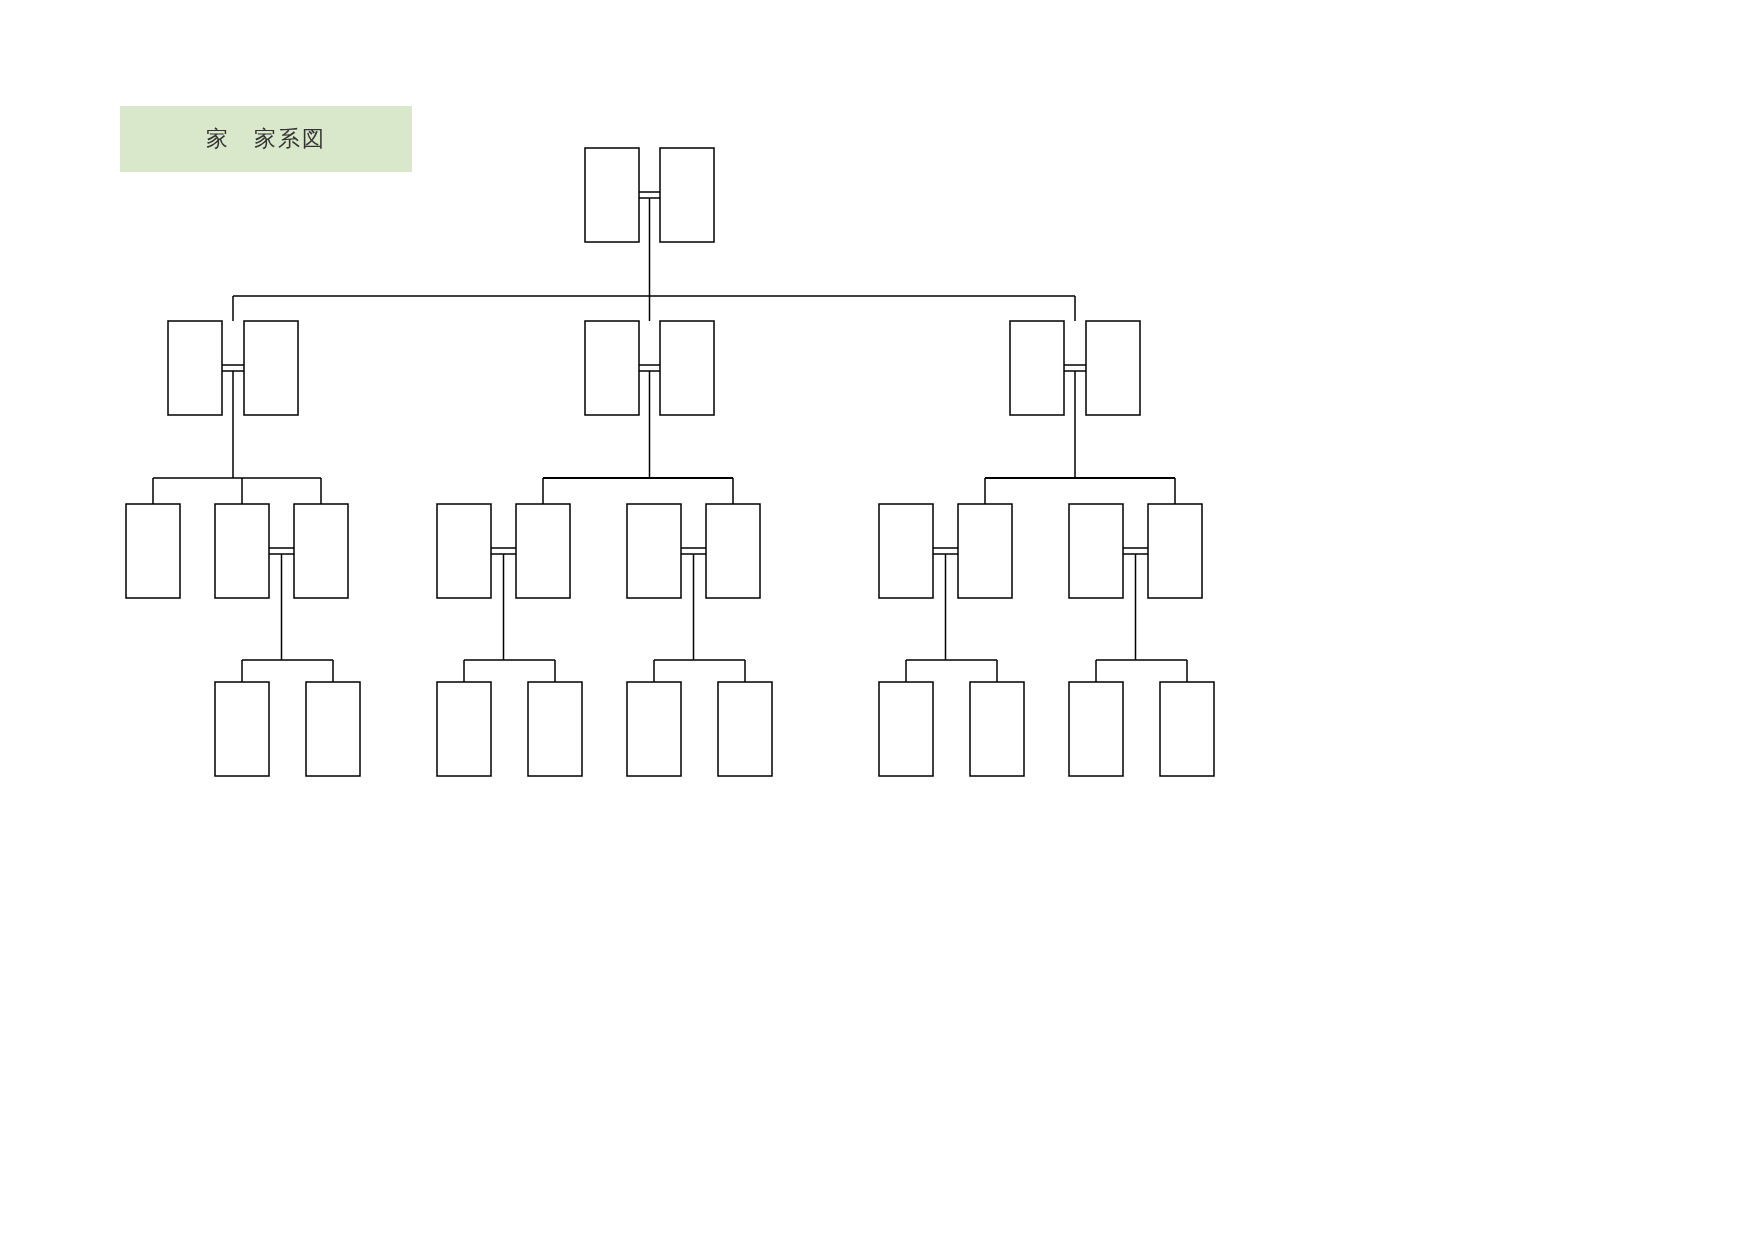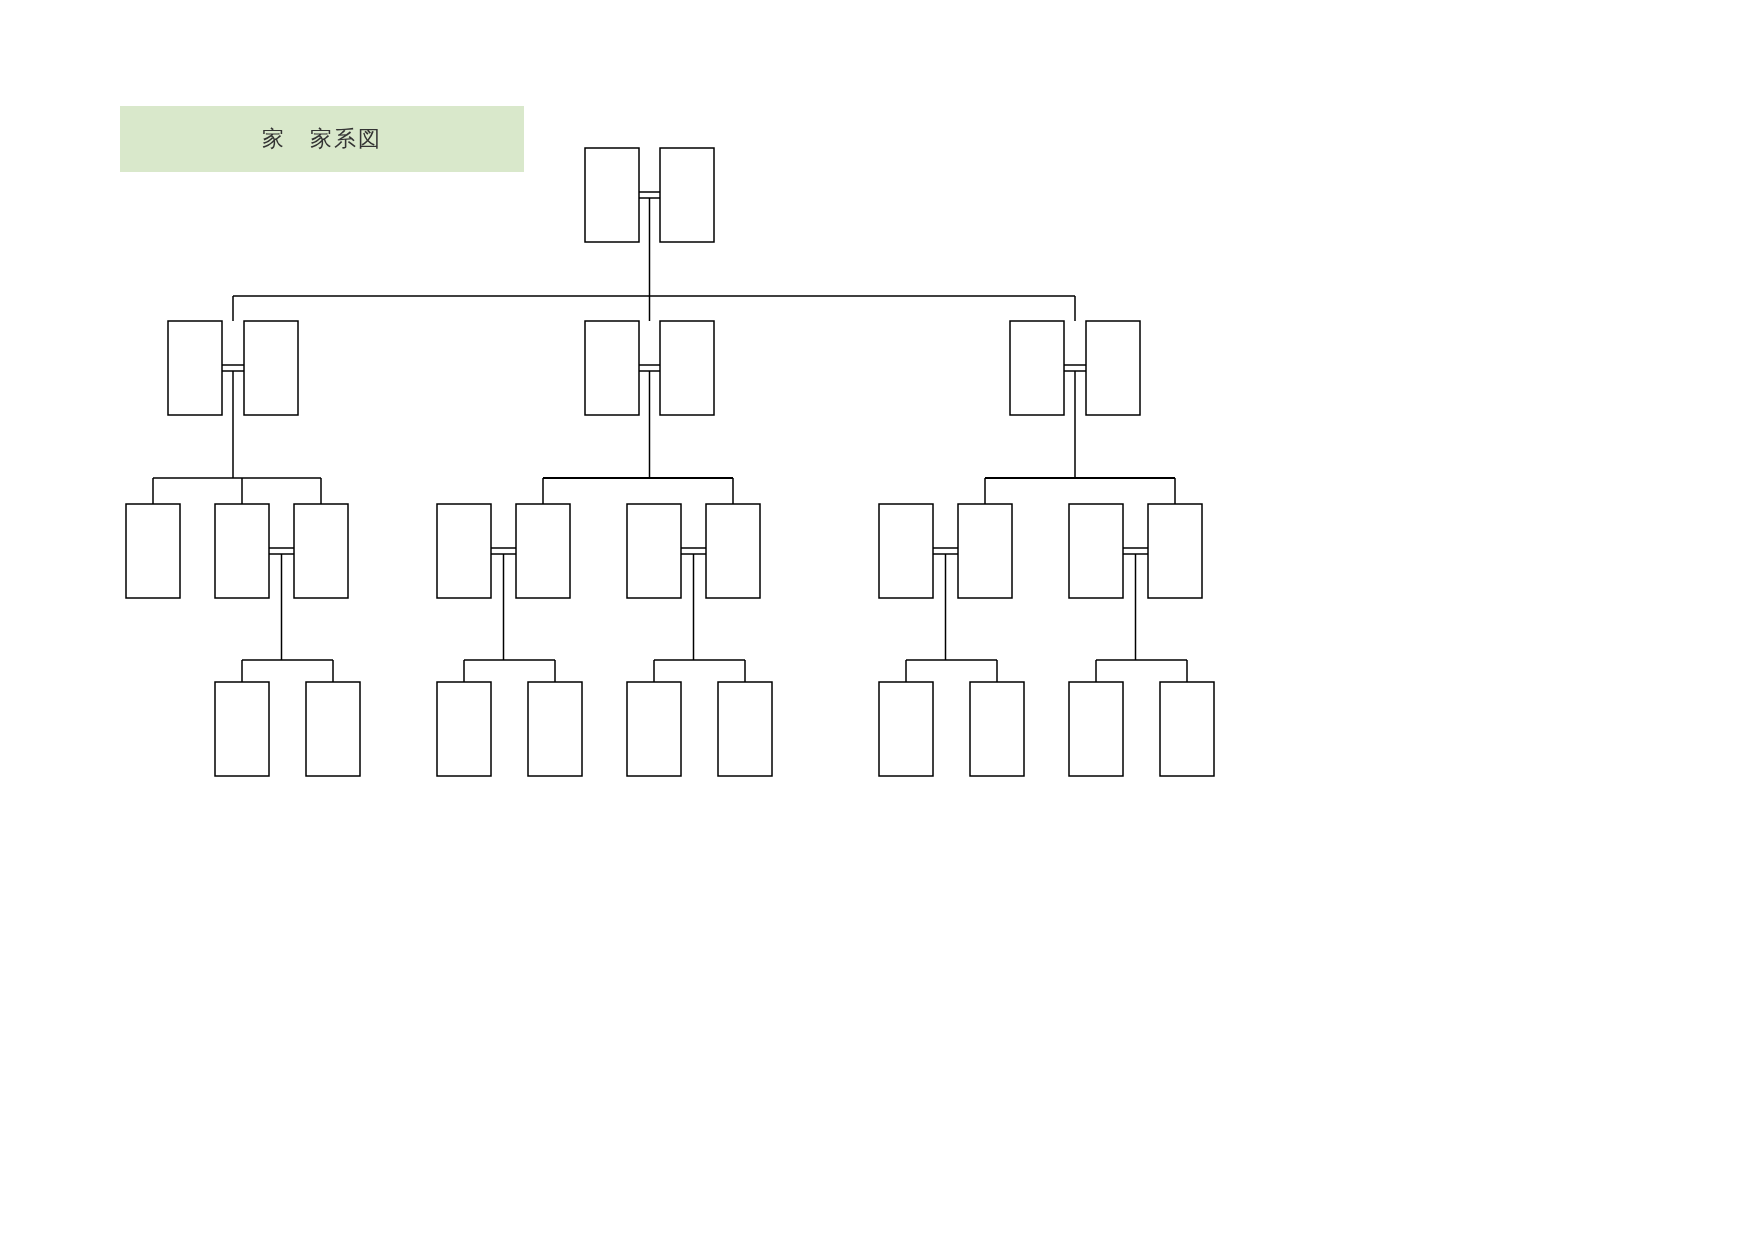--- a/index.html
+++ b/index.html
@@ -7,21 +7,21 @@
       width: 1754px;
       height: 1240px;
       background: #ffffff;
       position: relative;
       font-family: sans-serif;
     }
     .title-box {
       position: absolute;
       left: 120px;
       top: 106px;
-      width: 404px;
+      width: 292px;
       height: 66px;
       background: #d9e8cb;
       display: flex;
       align-items: center;
       justify-content: center;
       font-size: 22px;
       color: #333;
       letter-spacing: 2px;
     }
     svg {

